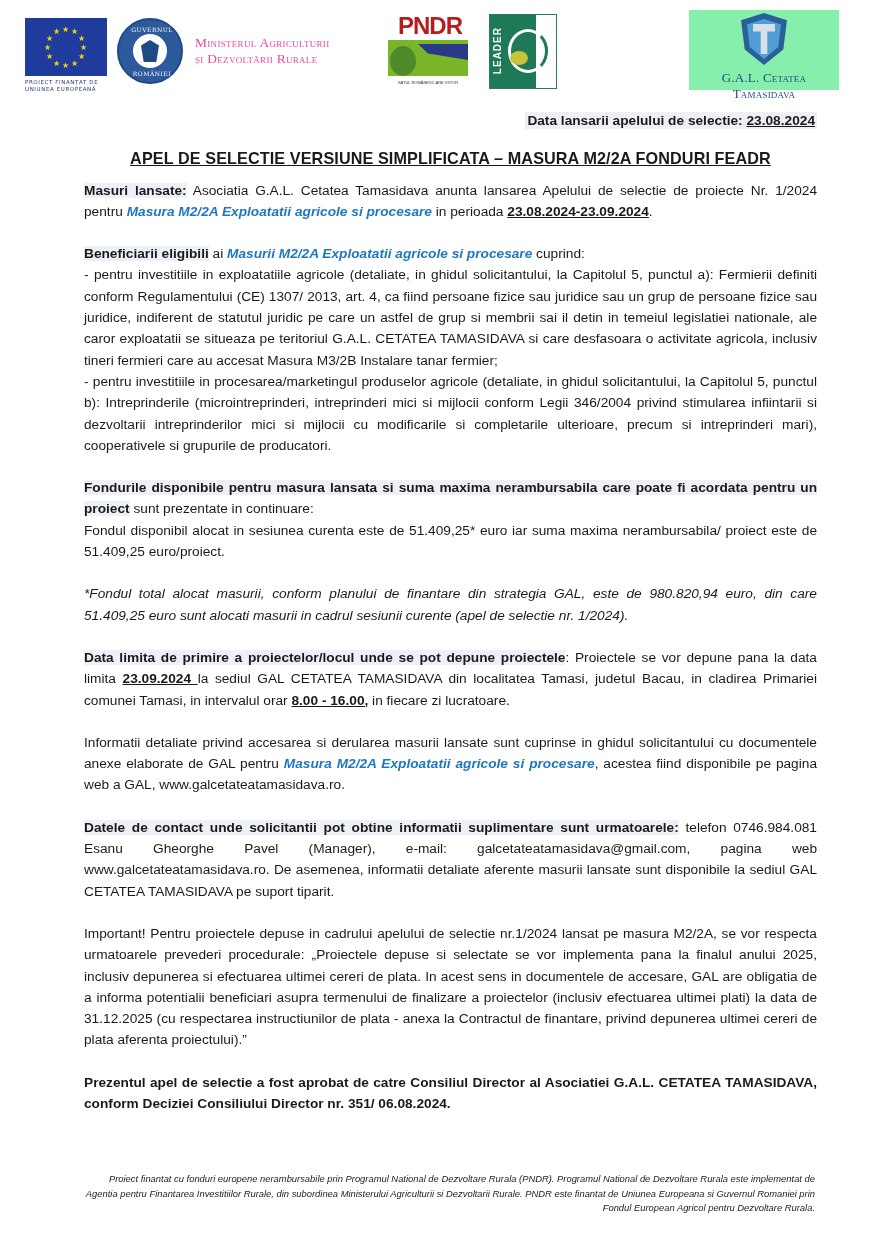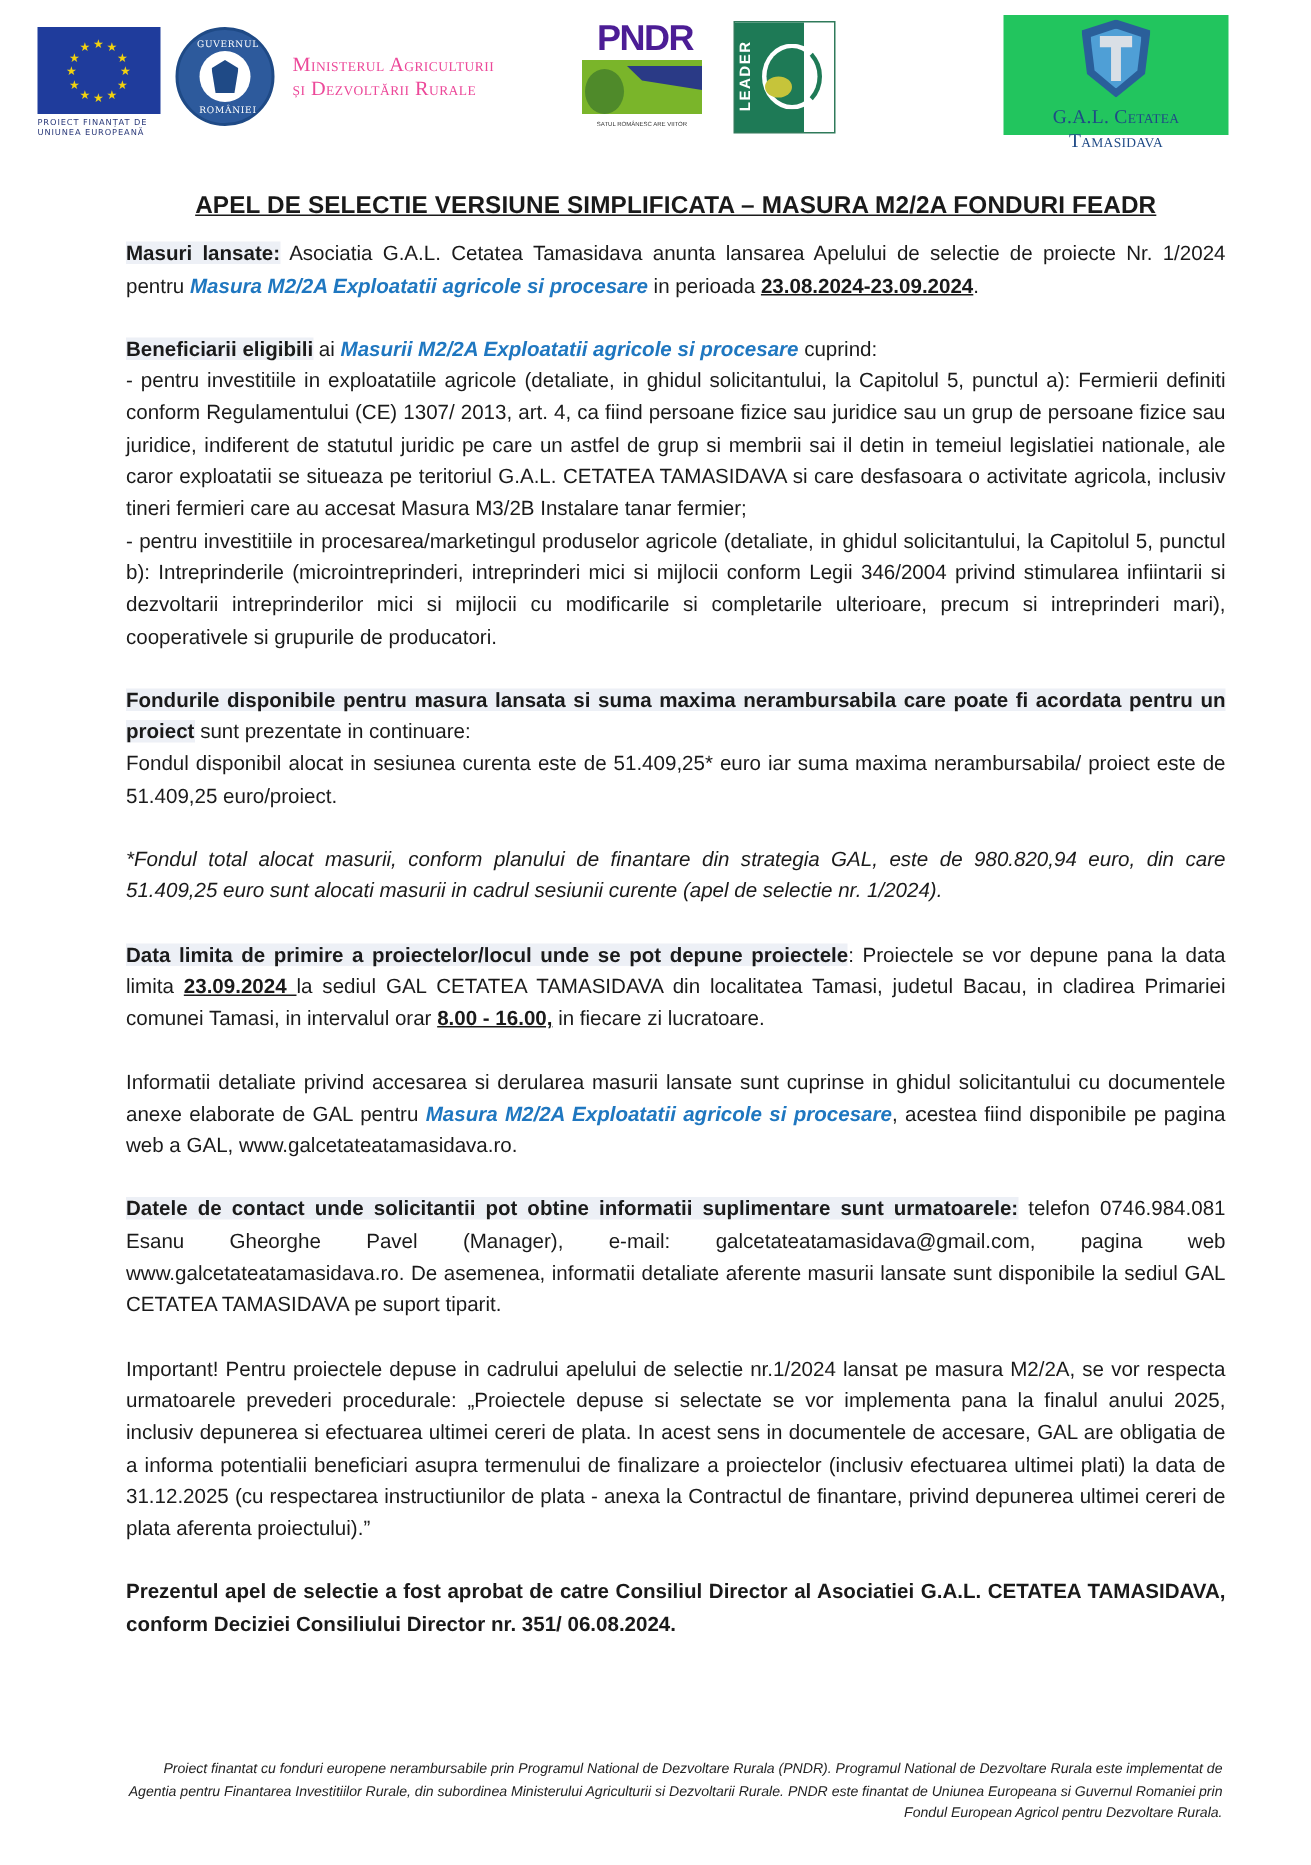--- a/index.html
+++ b/index.html
@@ -13,38 +13,38 @@
   .eu-star { position:absolute; color:#f2d20f; font-size:8px; line-height:8px; }
   .eu-caption { font-size:5.5px; letter-spacing:0.6px; color:#2b3a7a; margin-top:3px; line-height:7px; font-family:"DejaVu Sans", sans-serif; }
   
   .gov { left:117px; top:18px; width:66px; height:66px; border-radius:50%; background:#2d5a9c; border:2px solid #1f4a86; box-sizing:border-box; }
   .gov-inner { position:absolute; left:14px; top:14px; width:34px; height:34px; border-radius:50%; background:#ffffff; }
   .gov-eagle { position:absolute; left:22px; top:20px; width:18px; height:22px; background:#1f4a86; clip-path:polygon(50% 0,100% 25%,85% 100%,15% 100%,0 25%); }
   .gov-text { position:absolute; width:66px; text-align:center; color:#fff; font-size:6px; font-family:"DejaVu Serif", serif; letter-spacing:0.5px; }
   .ministry { left:195px; top:35px; font-family:"Liberation Serif", serif; color:#ec4899; font-size:13.5px; line-height:16px; letter-spacing:0.3px; font-variant:small-caps; }
   
   .pndr { left:388px; top:14px; width:80px; height:74px; }
-  .pndr-title { font-family:"Liberation Sans", sans-serif; font-weight:bold; color:#4c1d95; font-size:24px; line-height:24px; margin-left:10px; letter-spacing:-1px; }
+  .pndr-title { font-family:"Liberation Sans", sans-serif; font-weight:bold; color:#b91c1c; font-size:24px; line-height:24px; margin-left:10px; letter-spacing:-1px; }
   .pndr-band { position:absolute; left:0; top:26px; width:80px; height:36px; background:#7ab52a; }
   .pndr-blue { position:absolute; left:30px; top:30px; width:50px; height:16px; background:#2a3a86; clip-path:polygon(0 0,100% 0,100% 100%,20% 60%); }
   .pndr-tree { position:absolute; left:2px; top:32px; width:26px; height:30px; border-radius:50%; background:#4f8a2a; }
   .pndr-cap { position:absolute; left:0; top:66px; width:80px; font-size:4px; text-align:center; color:#333; }
   
   .leader { left:489px; top:14px; width:68px; height:75px; background:#ffffff; border:1px solid #2f7a5a; box-sizing:border-box; }
   .leader-green { position:absolute; left:0; top:0; width:46px; height:73px; background:#1e7a56; }
   .leader-txt { position:absolute; left:2px; top:12px; writing-mode:vertical-rl; transform:rotate(180deg); color:#fff; font-size:10px; font-weight:bold; letter-spacing:1px; }
   .leader-ring { position:absolute; left:18px; top:14px; width:40px; height:44px; border:3px solid #ffffff; border-right-color:#1e7a56; border-radius:50%; box-sizing:border-box; }
   .leader-seed { position:absolute; left:20px; top:36px; width:18px; height:14px; border-radius:50%; background:#c6c43a; }
   
   .afir { left:578px; top:12px; width:112px; height:78px; }
   .afir-bar { position:absolute; width:16px; }
   .afir-title { position:absolute; left:24px; top:6px; font-size:34px; font-weight:bold; color:#2d4a9a; letter-spacing:-1px; line-height:34px; }
   .afir-sub { position:absolute; left:24px; top:46px; font-size:10.5px; line-height:11px; color:#2d4a9a; }
   
-  .gal { left:669px; top:10px; width:150px; height:80px; background:#22c55e; }
+  .gal { left:689px; top:10px; width:150px; height:80px; background:#86efac; }
   .gal-shield { position:absolute; left:52px; top:3px; width:46px; height:52px; background:#2a5f9a; clip-path:polygon(50% 0,100% 14%,92% 70%,50% 100%,8% 70%,0 14%); }
   .gal-shield-in { position:absolute; left:58px; top:9px; width:34px; height:40px; background:#4f9fd6; clip-path:polygon(50% 0,100% 14%,92% 70%,50% 100%,8% 70%,0 14%); }
   .gal-t { position:absolute; left:64px; top:14px; width:22px; height:30px; background:#d9dfe6; clip-path:polygon(0 0,100% 0,100% 25%,65% 25%,65% 100%,35% 100%,35% 25%,0 25%); }
   .gal-name { position:absolute; left:0; top:60px; width:150px; text-align:center; font-family:"Liberation Serif", serif; font-size:13px; color:#1f4a86; font-variant:small-caps; letter-spacing:0.2px; }
 
   .content { position:absolute; left:84px; top:110px; width:733px; font-size:13.7px; line-height:21.3px; }
   p { margin:0; text-align:justify; }
   .date-line { text-align:right; font-weight:bold; font-size:13.7px; margin-top:0; }
   .date-line .hl { background:#eef0f5; padding:1px 2px; }
   .u { text-decoration:underline; font-weight:bold; }
@@ -111,20 +111,23 @@
 
   <div class="logo gal">
     <div class="gal-shield"></div>
     <div class="gal-shield-in"></div>
     <div class="gal-t"></div>
     <div class="gal-name">G.A.L. Cetatea Tamasidava</div>
   </div>
 </div>
 
 <div class="content">
+  <p class="date-line">
+    <span class="hl"><span>Data lansarii apelului de selectie:</span> <span style="text-decoration:underline">23.08.2024</span></span>
+  </p>
 
   <p class="title">APEL DE SELECTIE VERSIUNE SIMPLIFICATA – MASURA M2/2A FONDURI FEADR</p>
 
   <p><span class="lbl">Masuri lansate:</span><span> Asociatia G.A.L. Cetatea Tamasidava anunta lansarea Apelului de selectie de proiecte Nr. 1/2024 pentru </span><span class="blue">Masura M2/2A Exploatatii agricole si procesare</span><span>  in perioada </span><span class="u">23.08.2024-23.09.2024</span><span>.</span></p>
 
   <div class="gap"></div>
 
   <p><span class="lbl">Beneficiarii eligibili</span><span> ai </span><span class="blue">Masurii M2/2A Exploatatii agricole si procesare</span><span>  cuprind:</span></p>
   <p>- pentru investitiile in exploatatiile agricole (detaliate, in ghidul solicitantului, la Capitolul 5, punctul a): Fermierii definiti conform Regulamentului (CE) 1307/ 2013, art. 4, ca fiind persoane fizice sau juridice sau un grup de persoane fizice sau juridice, indiferent de statutul juridic pe care un astfel de grup si membrii sai il detin in temeiul legislatiei nationale, ale caror exploatatii se situeaza pe teritoriul G.A.L. CETATEA TAMASIDAVA si care desfasoara o activitate agricola, inclusiv tineri fermieri care au accesat Masura M3/2B Instalare tanar fermier;</p>
   <p>- pentru investitiile in procesarea/marketingul produselor agricole (detaliate, in ghidul solicitantului, la Capitolul 5, punctul b): Intreprinderile (microintreprinderi, intreprinderi mici si mijlocii conform Legii 346/2004 privind stimularea infiintarii si dezvoltarii intreprinderilor mici si mijlocii cu modificarile si completarile ulterioare, precum si intreprinderi mari), cooperativele si grupurile de producatori.</p>

